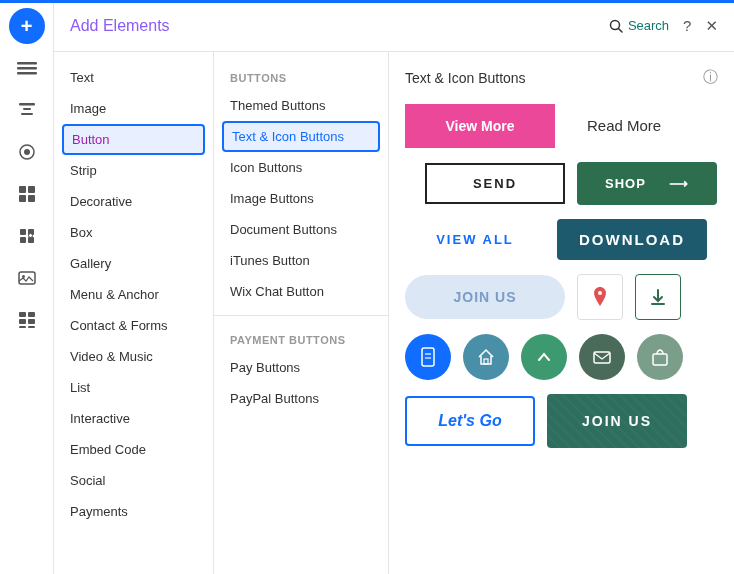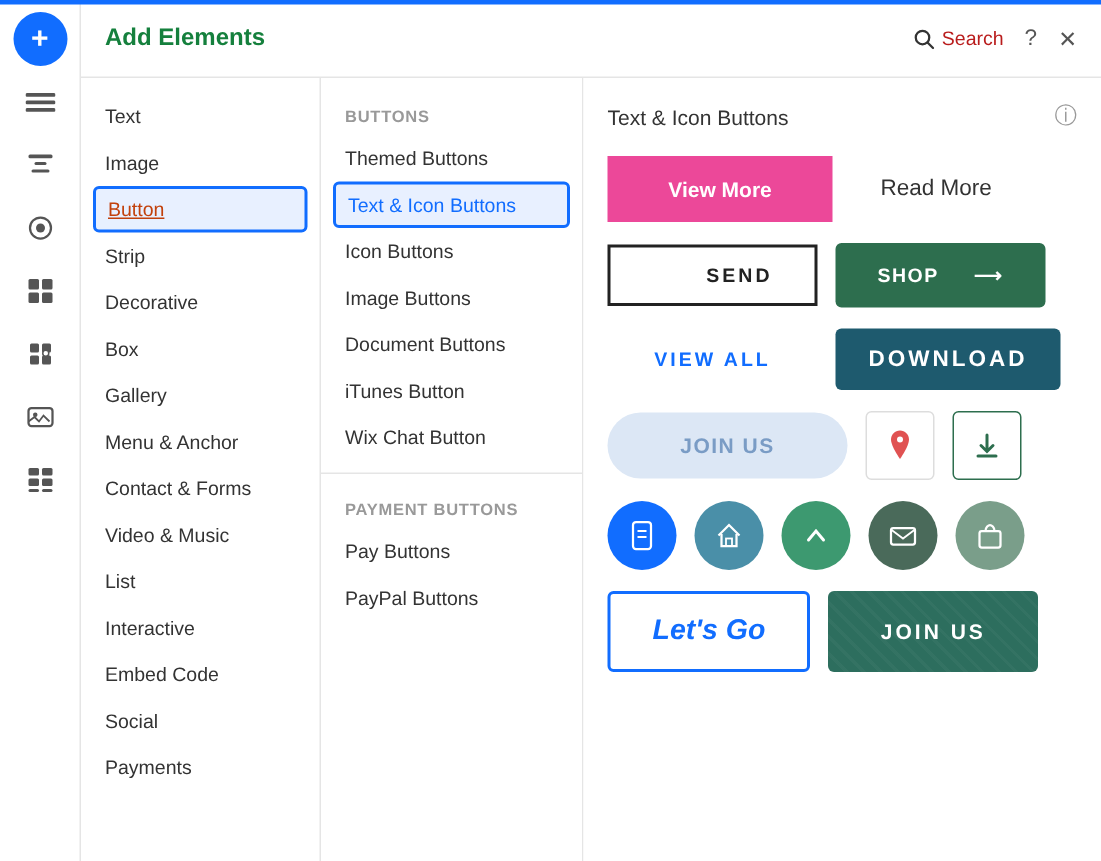--- a/index.html
+++ b/index.html
@@ -36,25 +36,25 @@
 
     
     .top-bar {
       height: 52px;
       border-bottom: 1px solid #e5e5e5;
       display: flex;
       align-items: center;
       padding: 0 16px;
       justify-content: space-between;
     }
-    .top-bar-title { font-size: 16px; font-weight: 700; color: #15803d; }
+    .top-bar-title { font-size: 16px; font-weight: 400; color: #8b5cf6; }
     .top-bar-actions { display: flex; align-items: center; gap: 14px; }
     .search-btn {
       display: flex; align-items: center; gap: 5px;
-      color: #b91c1c; font-size: 13px; cursor: pointer;
+      color: #0f766e; font-size: 13px; cursor: pointer;
     }
     .icon-btn-round { cursor: pointer; color: #555; font-size: 15px; }
 
     
     .columns {
       display: flex;
       flex: 1;
       overflow: hidden;
     }
 
@@ -67,27 +67,26 @@
       flex-shrink: 0;
     }
     .cat-item {
       padding: 8px 16px;
       cursor: pointer;
       color: #333;
       font-size: 13px;
       border-radius: 0;
     }
     .cat-item.selected {
-      color: #c2410c;
+      color: #a21caf;
       background: #e8f0ff;
       border: 2px solid #116dff;
       border-radius: 4px;
       margin: 0 8px;
       padding: 6px 8px;
-      text-decoration: underline;
     }
 
     
     .sub-list {
       width: 175px;
       border-right: 1px solid #e5e5e5;
       padding: 10px 0;
       overflow-y: auto;
       flex-shrink: 0;
     }
@@ -154,21 +153,21 @@
       font-size: 15px;
       border: none; cursor: pointer;
       font-weight: 400;
       text-align: center;
     }
     .btn-send {
       background: transparent; color: #222;
       padding: 11px 28px;
       font-size: 13px; font-weight: 700; letter-spacing: 2px;
       border: 2px solid #222; cursor: pointer;
-      min-width: 140px; text-align: right;
+      min-width: 140px; text-align: center; margin-left: 20px;
     }
     .btn-shop {
       background: #2d6e4e; color: #ffffff;
       padding: 14px 28px;
       font-size: 13px; font-weight: 600; letter-spacing: 1px;
       border: none; cursor: pointer;
       border-radius: 4px;
       min-width: 140px; text-align: center;
       display: flex; align-items: center; gap: 10px; justify-content: space-between;
     }
@@ -223,21 +222,21 @@
     .circle-btn-blue { background: #116dff; }
     .circle-btn-teal { background: #4a8fa8; }
     .circle-btn-green { background: #3d9970; }
     .circle-btn-dark { background: #4a6a5a; }
     .circle-btn-sage { background: #7a9e8a; }
 
     
     .btn-lets-go {
       background: #fff; color: #116dff;
       padding: 14px 28px;
-      font-size: 19px; font-weight: 600; font-style: italic;
+      font-size: 16px; font-weight: 600; font-style: italic;
       border: 2px solid #116dff; cursor: pointer;
       border-radius: 4px;
       min-width: 130px; text-align: center;
     }
     .btn-join-us-dark {
       min-width: 140px;
       height: 54px;
       background: #2d6e5e;
       color: #fff;
       font-size: 14px; font-weight: 700; letter-spacing: 2px;

